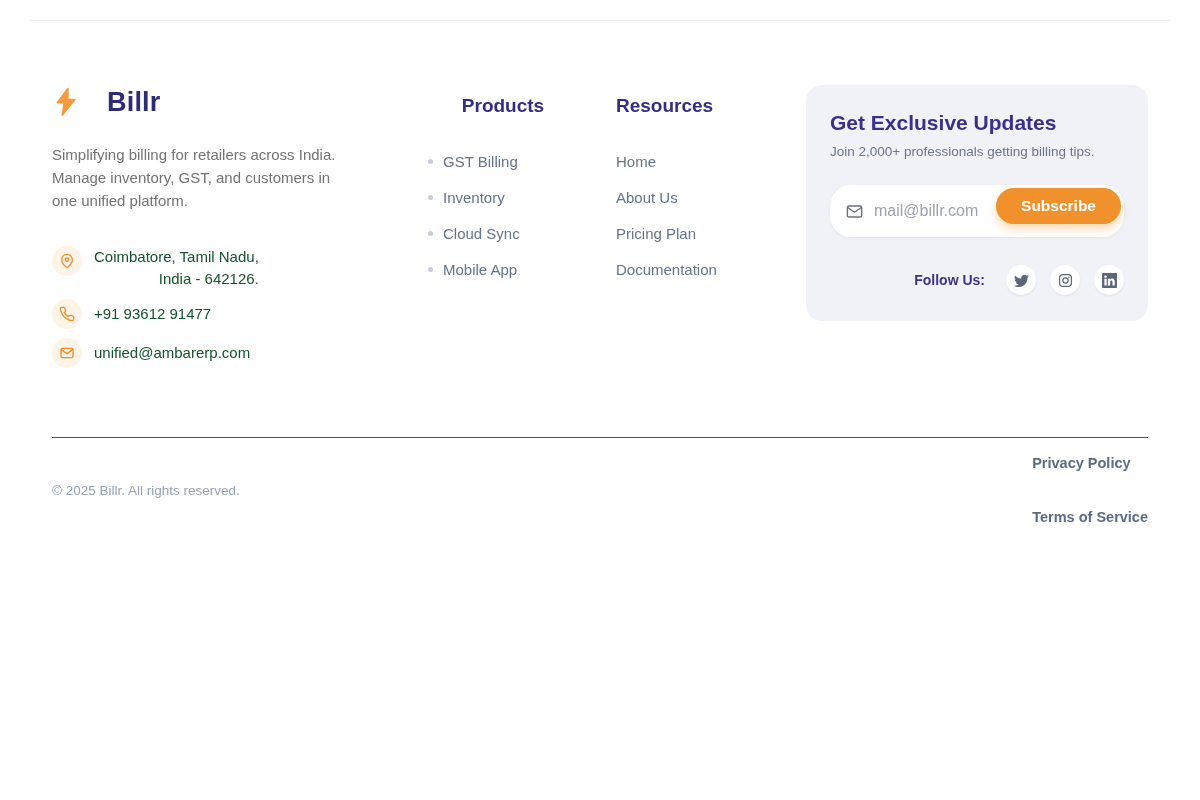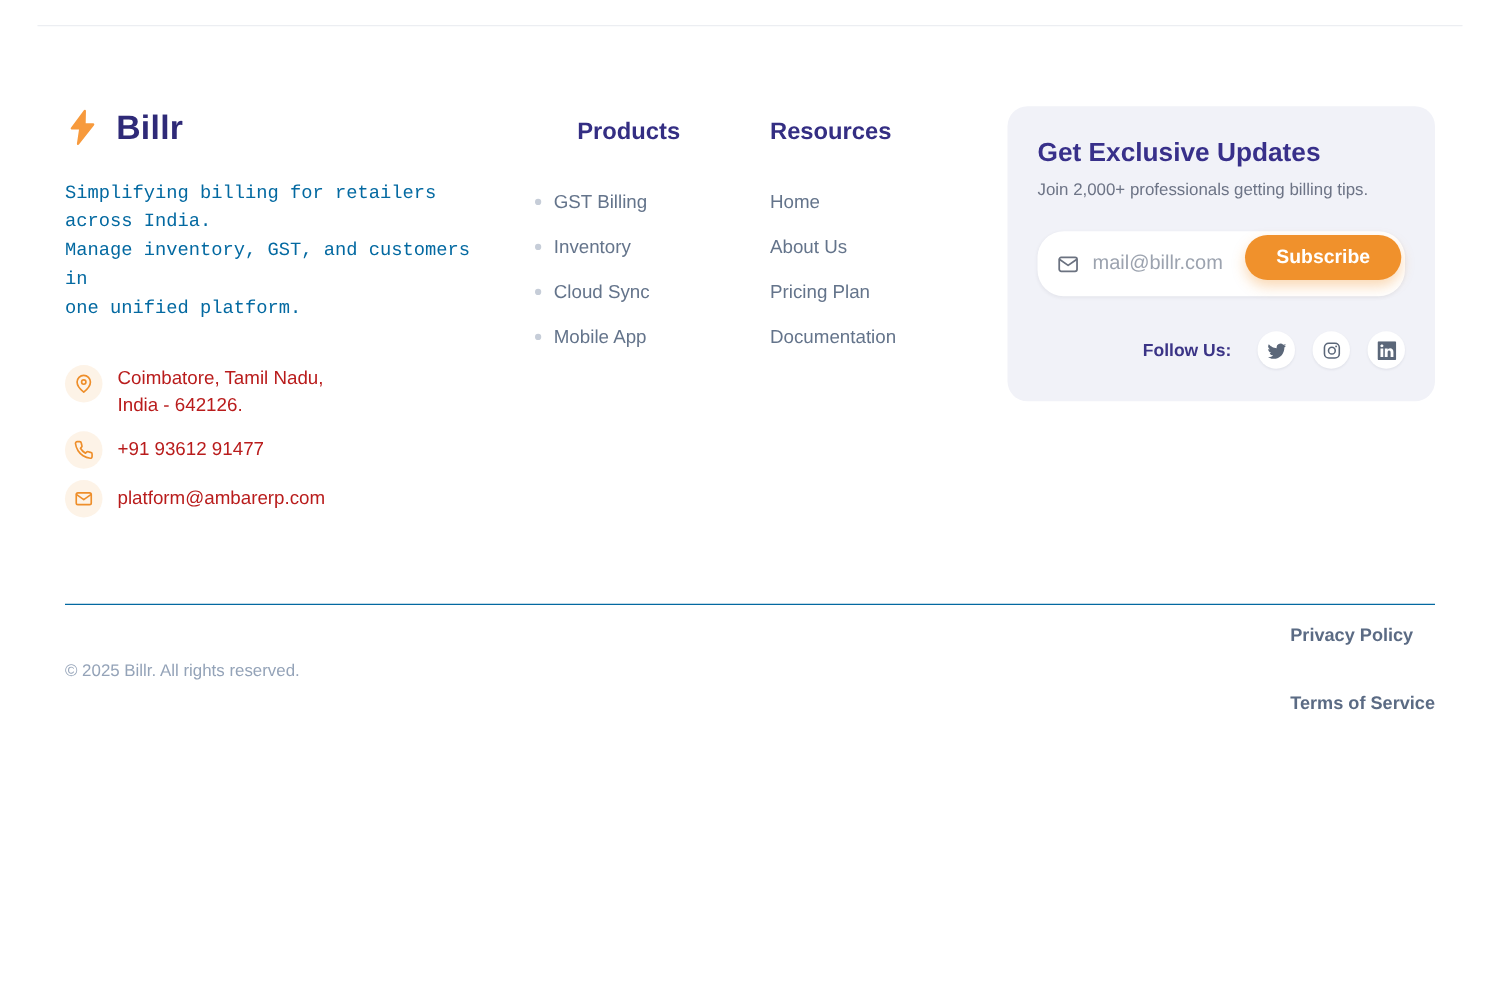--- a/index.html
+++ b/index.html
@@ -6,35 +6,35 @@
   html, body { width: 1200px; height: 800px; background: #ffffff;
     font-family: "Liberation Sans", "DejaVu Sans", sans-serif; }
 
   .footer { margin: 20px 30px 0; border-top: 1px solid #eceef2; }
   .footer-inner { padding: 0 22px; }
 
   .cols { display: flex; align-items: flex-start; padding-top: 64px; }
 
   
   .brand-col { width: 338px; }
-  .logo-row { display: flex; align-items: center; gap: 13px; height: 34px; cursor: pointer; text-align: center; }
+  .logo-row { display: flex; align-items: center; gap: 27px; height: 34px; cursor: pointer; text-align: center; }
   .bolt { width: 28px; height: 30px; display: grid; place-items: center; }
   .bolt svg { width: 28px; height: 30px; }
   .brand-name { font-size: 27px; font-weight: bold; color: #2f2a78; letter-spacing: .2px; }
 
-  .tagline { margin-top: 24px; font-size: 15px; line-height: 23px; color: #0369a1; font-family: Liberation Mono, monospace; }
+  .tagline { margin-top: 24px; font-size: 15px; line-height: 23px; color: #737373; }
 
   .contacts { list-style: none; margin-top: 34px; }
   .contacts li { display: flex; gap: 12px; margin-bottom: 9px; align-items: center; }
   .contacts li.top-align { align-items: flex-start; }
   .cicon { width: 30px; height: 30px; border-radius: 50%; background: #fdf3e7;
     display: grid; place-items: center; flex-shrink: 0; }
   .cicon svg { width: 16px; height: 16px; stroke: #ee8e2a; fill: none;
     stroke-width: 2; stroke-linecap: round; stroke-linejoin: round; }
-  .ctext { font-size: 15px; line-height: 22px; color: #b91c1c; }
+  .ctext { font-size: 15px; line-height: 22px; color: #14532d; text-align: right; }
 
   
   .link-col h3 { margin-top: 10px; font-size: 19px; font-weight: bold; color: #342e83; }
   .link-col ul { list-style: none; margin-top: 34px; }
   .link-col li { display: flex; align-items: center; margin-bottom: 16px; height: 20px;
     font-size: 15px; color: #64748b; cursor: pointer; }
   .col-products { width: 150px; margin-left: 38px; text-align: center; }
   .col-resources { width: 140px; margin-left: 38px; }
   .dot { width: 5px; height: 5px; border-radius: 50%; background: #c6cdd8; margin-right: 10px; }
 
@@ -118,21 +118,21 @@
             </span>
             <span class="ctext">+91 93612 91477</span>
           </li>
           <li>
             <span class="cicon">
               <svg viewBox="0 0 24 24">
                   <rect x="3" y="5" width="18" height="14" rx="2"></rect>
                   <polyline points="3.5,7 12,13 20.5,7"></polyline>
                 </svg>
             </span>
-            <span class="ctext">platform@ambarerp.com</span>
+            <span class="ctext">unified@ambarerp.com</span>
           </li>
         </ul>
       </div>
 
       <div class="link-col col-products">
         <h3>Products</h3>
         <ul>
           <li>
               <span class="dot"></span>
               <span>GST Billing</span>

